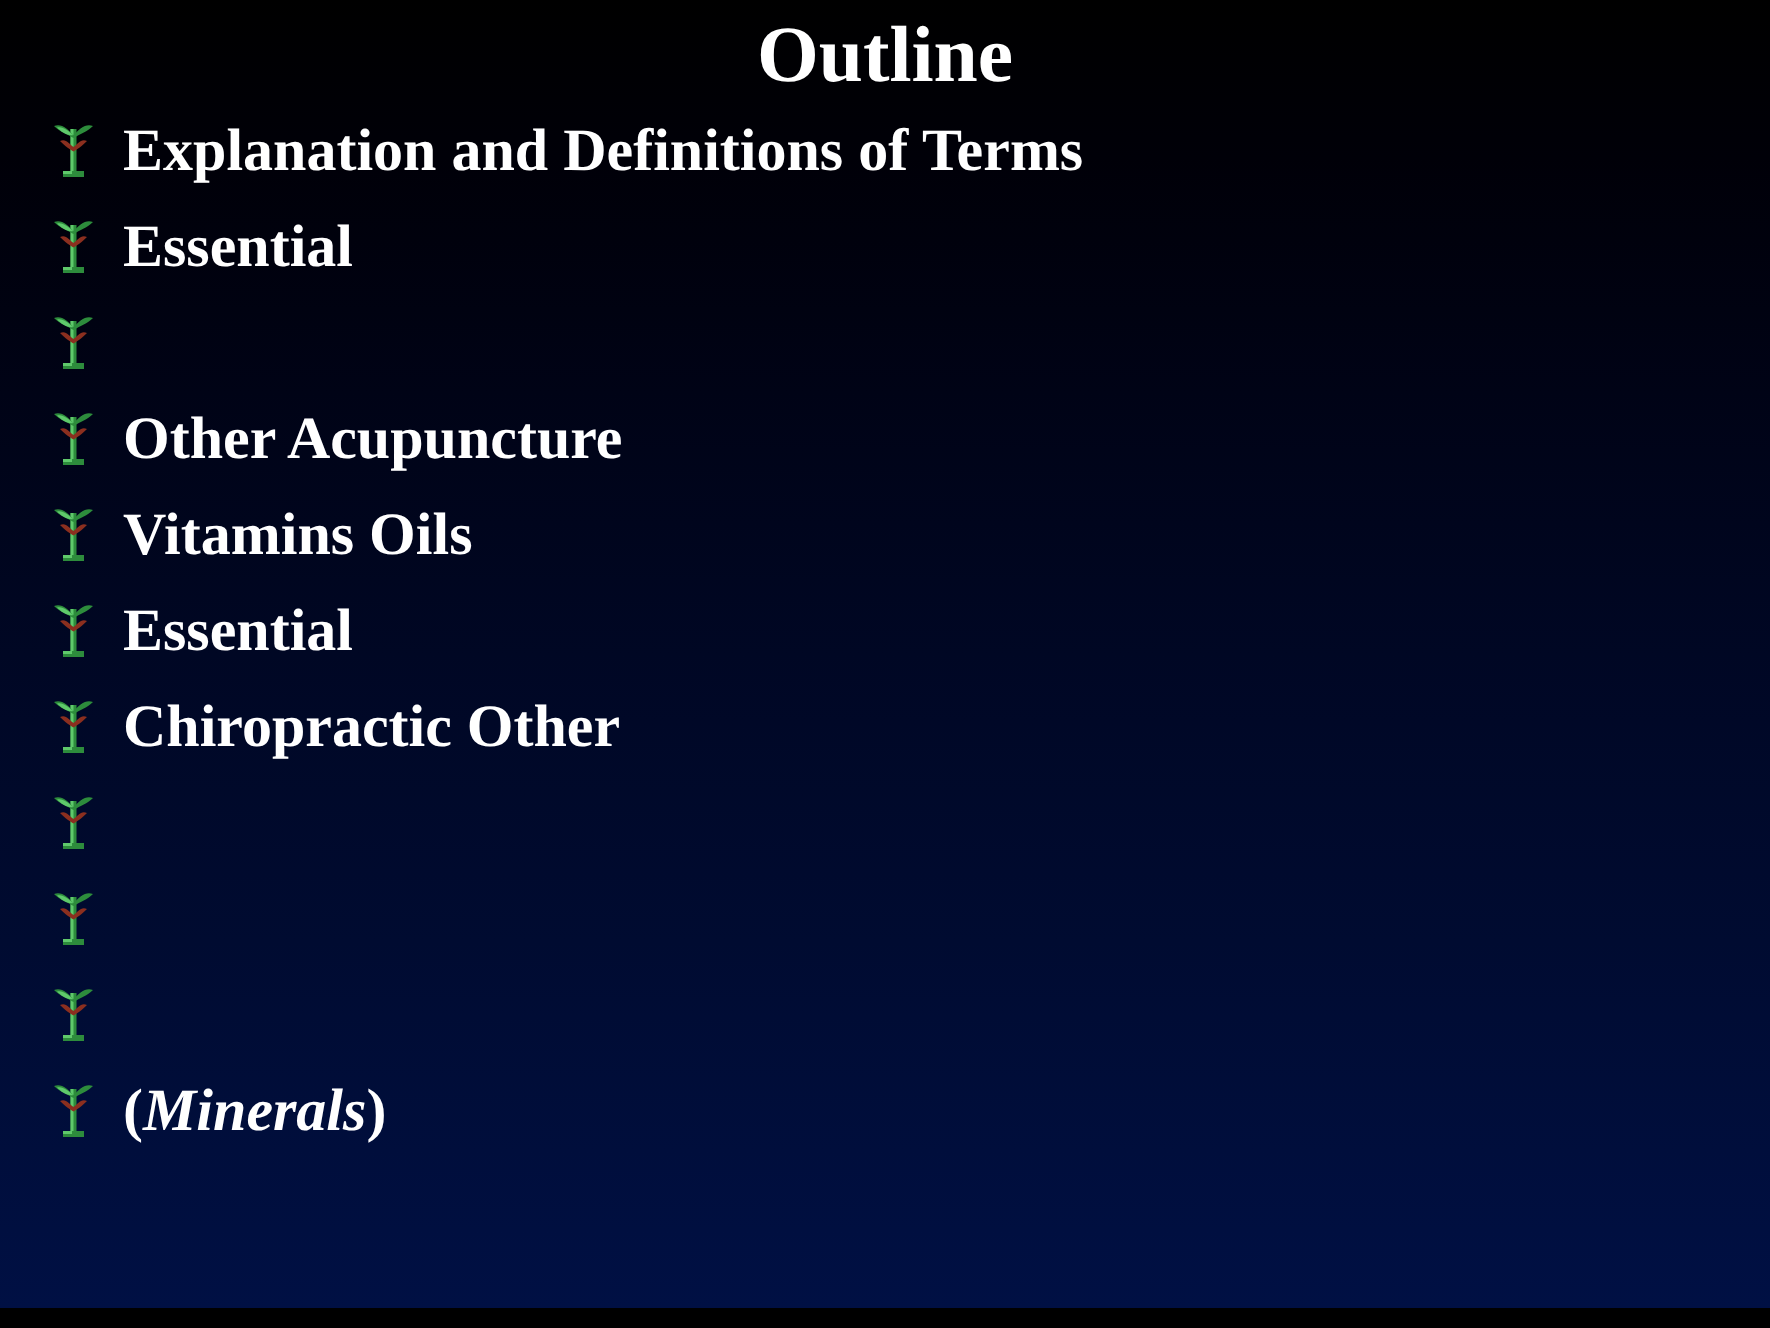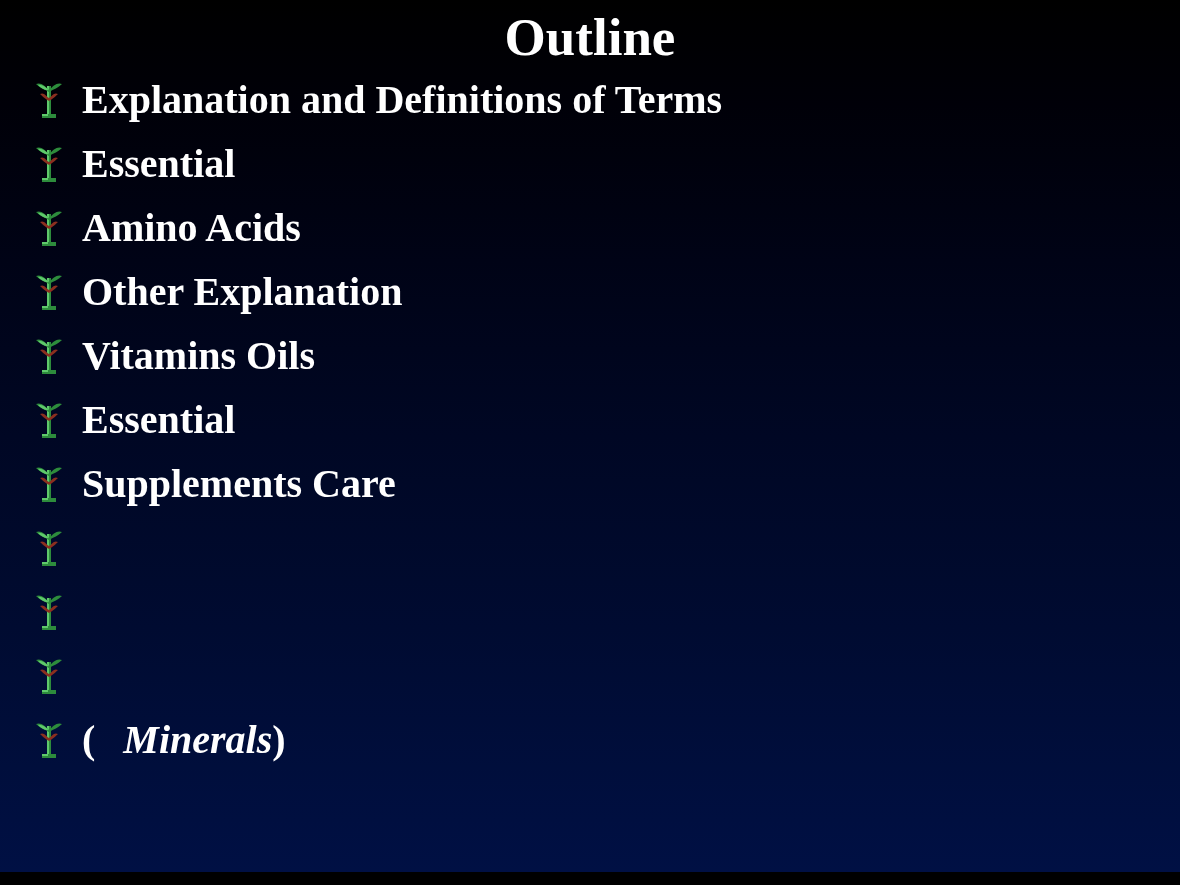--- a/index.html
+++ b/index.html
@@ -49,21 +49,20 @@
   }
   .bullet-text {
     color: #ffffff;
     font-size: 40px;
     font-weight: bold;
     line-height: 44px;
     white-space: nowrap;
   }
   .bullet-text i {
     font-style: italic;
-    margin-left: 28px;
   }
 </style>
 </head>
 <body>
 
 <div class="slide">
 
   <div class="slide-title">Outline</div>
 
   <div class="bullet-list">
@@ -103,36 +102,35 @@
         <svg width="42" height="44" viewBox="0 0 42 44" aria-hidden="true">
           <rect x="19" y="8" width="4" height="30" fill="#2d8c3c"></rect>
           <rect x="19" y="8" width="2" height="30" fill="#5fc96b"></rect>
           <path d="M8 6 C13 4 17 8 21 12 C25 8 29 4 34 6 C30 10 26 11 21 14 C16 11 12 10 8 6 Z" fill="#2d8c3c"></path>
           <path d="M10 7 C14 6 17 9 21 12 C17 13 13 10 10 7 Z" fill="#5fc96b"></path>
           <path d="M12 16 C16 14 18 18 21 20 C24 18 26 14 30 16 C26 20 24 21 21 23 C18 21 16 20 12 16 Z" fill="#8b2f1f"></path>
           <rect x="14" y="36" width="14" height="4" fill="#2d8c3c"></rect>
           <rect x="14" y="36" width="6" height="2" fill="#5fc96b"></rect>
         </svg>
       </span>
-      <span class="bullet-text">Amino Acids</span>
-    </div>
-
-    <div class="bullet-row">
-      <span class="bullet-icon">
-        <svg width="42" height="44" viewBox="0 0 42 44" aria-hidden="true">
-          <rect x="19" y="8" width="4" height="30" fill="#2d8c3c"></rect>
-          <rect x="19" y="8" width="2" height="30" fill="#5fc96b"></rect>
-          <path d="M8 6 C13 4 17 8 21 12 C25 8 29 4 34 6 C30 10 26 11 21 14 C16 11 12 10 8 6 Z" fill="#2d8c3c"></path>
-          <path d="M10 7 C14 6 17 9 21 12 C17 13 13 10 10 7 Z" fill="#5fc96b"></path>
-          <path d="M12 16 C16 14 18 18 21 20 C24 18 26 14 30 16 C26 20 24 21 21 23 C18 21 16 20 12 16 Z" fill="#8b2f1f"></path>
-          <rect x="14" y="36" width="14" height="4" fill="#2d8c3c"></rect>
-          <rect x="14" y="36" width="6" height="2" fill="#5fc96b"></rect>
-        </svg>
-      </span>
-      <span class="bullet-text">Other Explanation</span>
+    </div>
+
+    <div class="bullet-row">
+      <span class="bullet-icon">
+        <svg width="42" height="44" viewBox="0 0 42 44" aria-hidden="true">
+          <rect x="19" y="8" width="4" height="30" fill="#2d8c3c"></rect>
+          <rect x="19" y="8" width="2" height="30" fill="#5fc96b"></rect>
+          <path d="M8 6 C13 4 17 8 21 12 C25 8 29 4 34 6 C30 10 26 11 21 14 C16 11 12 10 8 6 Z" fill="#2d8c3c"></path>
+          <path d="M10 7 C14 6 17 9 21 12 C17 13 13 10 10 7 Z" fill="#5fc96b"></path>
+          <path d="M12 16 C16 14 18 18 21 20 C24 18 26 14 30 16 C26 20 24 21 21 23 C18 21 16 20 12 16 Z" fill="#8b2f1f"></path>
+          <rect x="14" y="36" width="14" height="4" fill="#2d8c3c"></rect>
+          <rect x="14" y="36" width="6" height="2" fill="#5fc96b"></rect>
+        </svg>
+      </span>
+      <span class="bullet-text">Other Acupuncture</span>
     </div>
 
     <div class="bullet-row">
       <span class="bullet-icon">
         <svg width="42" height="44" viewBox="0 0 42 44" aria-hidden="true">
           <rect x="19" y="8" width="4" height="30" fill="#2d8c3c"></rect>
           <rect x="19" y="8" width="2" height="30" fill="#5fc96b"></rect>
           <path d="M8 6 C13 4 17 8 21 12 C25 8 29 4 34 6 C30 10 26 11 21 14 C16 11 12 10 8 6 Z" fill="#2d8c3c"></path>
           <path d="M10 7 C14 6 17 9 21 12 C17 13 13 10 10 7 Z" fill="#5fc96b"></path>
           <path d="M12 16 C16 14 18 18 21 20 C24 18 26 14 30 16 C26 20 24 21 21 23 C18 21 16 20 12 16 Z" fill="#8b2f1f"></path>
@@ -163,21 +161,21 @@
         <svg width="42" height="44" viewBox="0 0 42 44" aria-hidden="true">
           <rect x="19" y="8" width="4" height="30" fill="#2d8c3c"></rect>
           <rect x="19" y="8" width="2" height="30" fill="#5fc96b"></rect>
           <path d="M8 6 C13 4 17 8 21 12 C25 8 29 4 34 6 C30 10 26 11 21 14 C16 11 12 10 8 6 Z" fill="#2d8c3c"></path>
           <path d="M10 7 C14 6 17 9 21 12 C17 13 13 10 10 7 Z" fill="#5fc96b"></path>
           <path d="M12 16 C16 14 18 18 21 20 C24 18 26 14 30 16 C26 20 24 21 21 23 C18 21 16 20 12 16 Z" fill="#8b2f1f"></path>
           <rect x="14" y="36" width="14" height="4" fill="#2d8c3c"></rect>
           <rect x="14" y="36" width="6" height="2" fill="#5fc96b"></rect>
         </svg>
       </span>
-      <span class="bullet-text">Supplements Care</span>
+      <span class="bullet-text">Chiropractic Other</span>
     </div>
 
     <div class="bullet-row">
       <span class="bullet-icon">
         <svg width="42" height="44" viewBox="0 0 42 44" aria-hidden="true">
           <rect x="19" y="8" width="4" height="30" fill="#2d8c3c"></rect>
           <rect x="19" y="8" width="2" height="30" fill="#5fc96b"></rect>
           <path d="M8 6 C13 4 17 8 21 12 C25 8 29 4 34 6 C30 10 26 11 21 14 C16 11 12 10 8 6 Z" fill="#2d8c3c"></path>
           <path d="M10 7 C14 6 17 9 21 12 C17 13 13 10 10 7 Z" fill="#5fc96b"></path>
           <path d="M12 16 C16 14 18 18 21 20 C24 18 26 14 30 16 C26 20 24 21 21 23 C18 21 16 20 12 16 Z" fill="#8b2f1f"></path>

